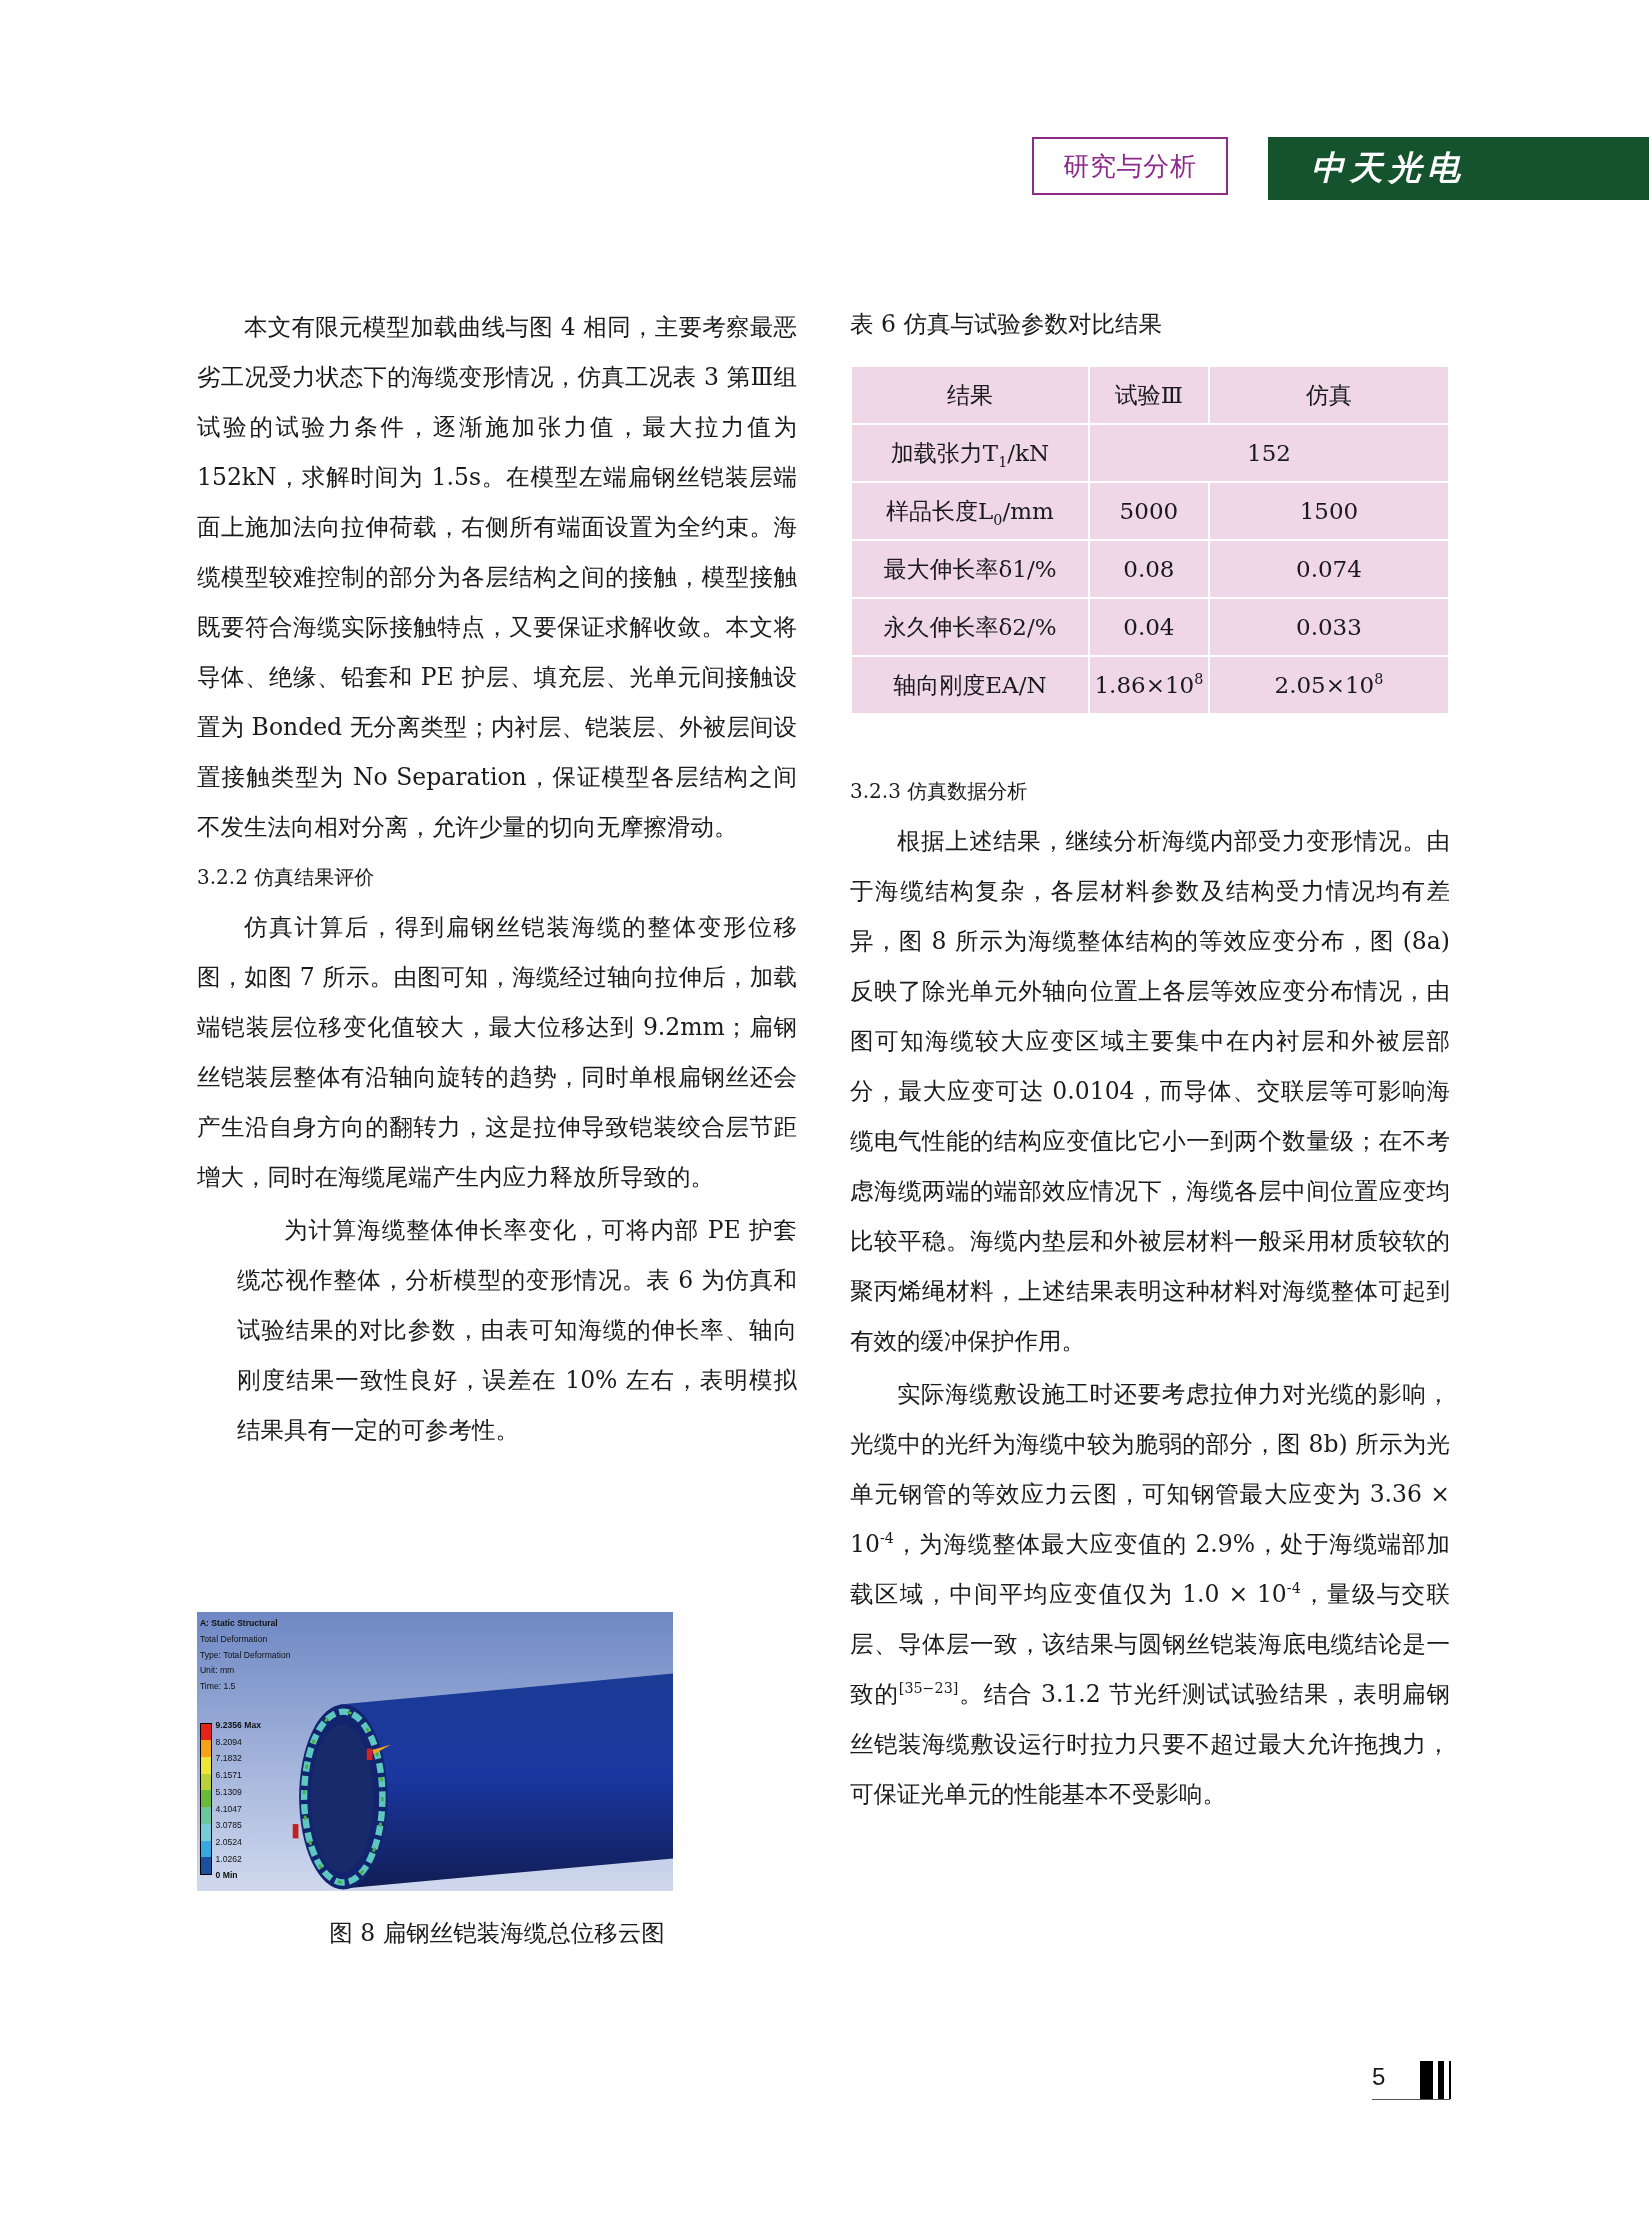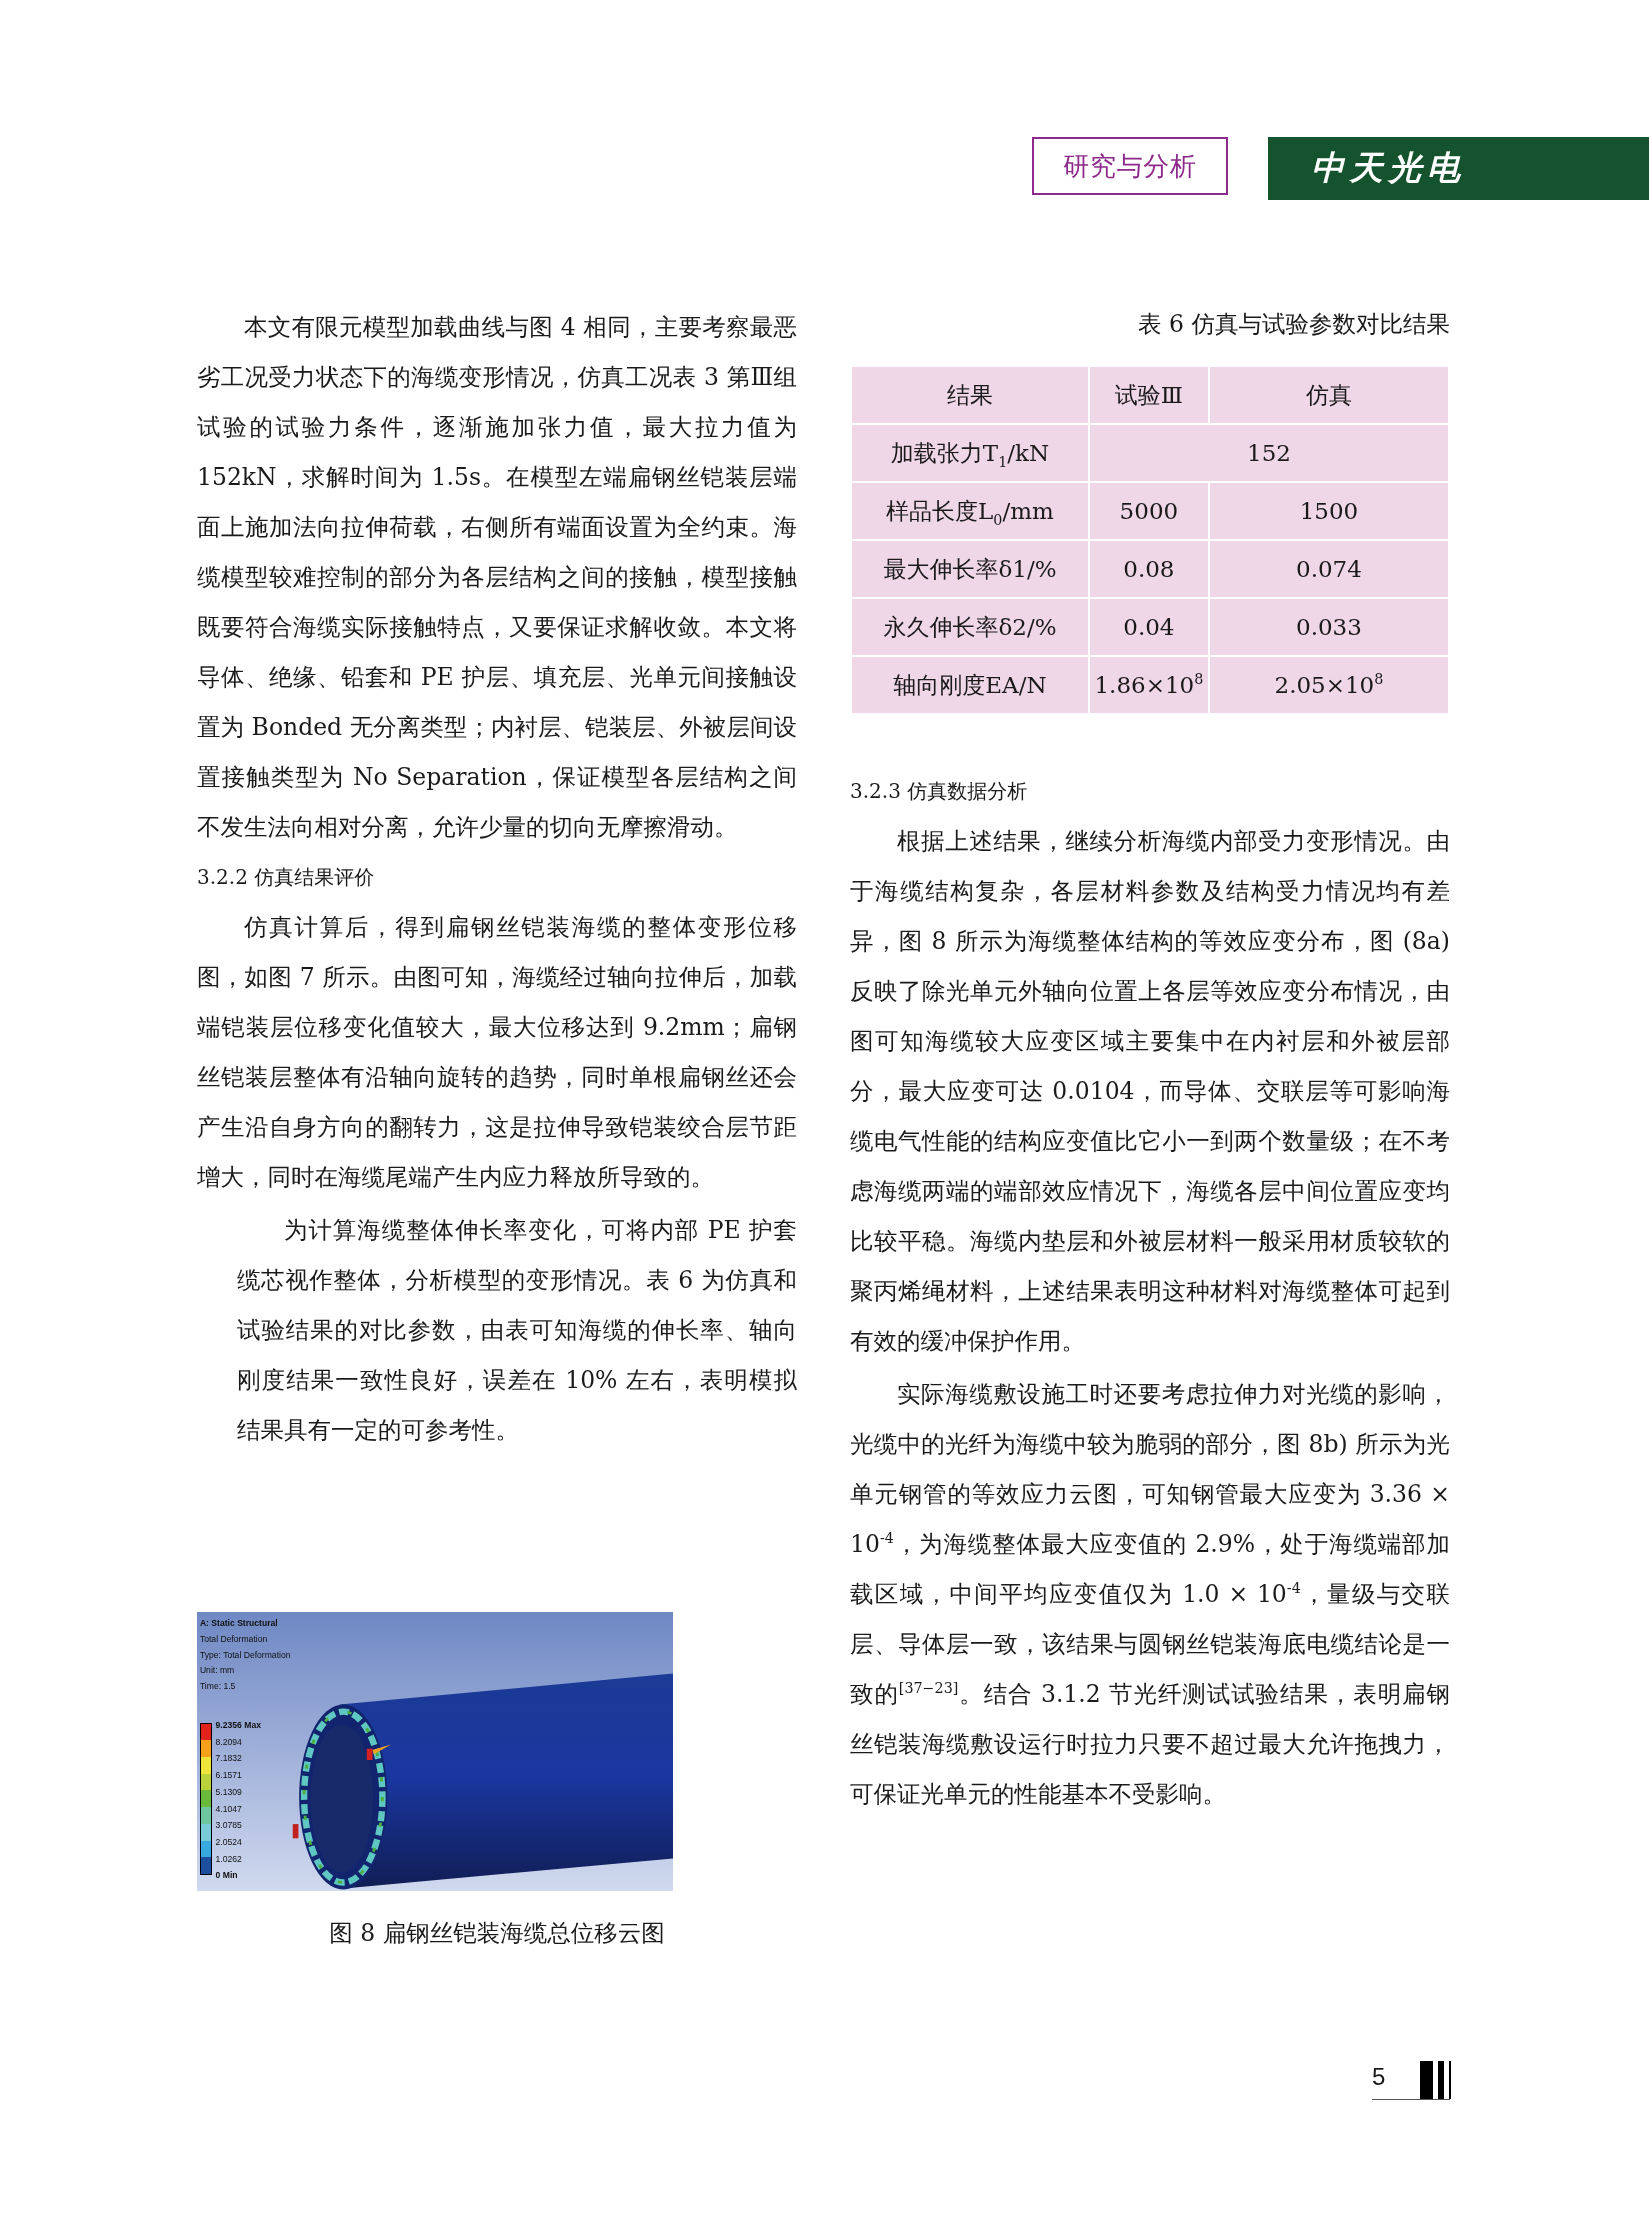--- a/index.html
+++ b/index.html
@@ -13,21 +13,21 @@
       padding-left: 43px; color: #fff; font-size: 33px; font-weight: bold; letter-spacing: 5.7px;
       font-family: "DejaVu Serif", serif; font-style: italic; }
     .col { position: absolute; top: 0; width: 600px; }
     .col.left { left: 197px; }
     .col.right { left: 850px; width: 600px; }
     .para { font-size: 23.5px; line-height: 50px; text-align: justify; margin: 0; }
     .para.indent { text-indent: 2em; }
     .sec-title { font-size: 20px; line-height: 50px; margin: 0; }
     sup { font-size: 14.3px; line-height: 0; }
     sub { font-size: 14.3px; line-height: 0; }
-    .table-caption { font-size: 23.5px; text-align: right; position: absolute; top: 308px; left: 850px; width: 600px; }
+    .table-caption { font-size: 23.5px; text-align: left; position: absolute; top: 308px; left: 850px; width: 600px; }
     table.results { position: absolute; top: 365px; left: 850px; width: 600px; border-collapse: collapse;
       background: #efd7e8; font-size: 23px; }
     table.results td { border: 2.1px solid #ffffff; text-align: center; height: 56px; padding: 0; }
     .figure { position: absolute; top: 1612px; left: 197px; width: 476px; height: 279px;
       background: linear-gradient(180deg, #6f88c4 0%, #9fb0d9 50%, #d0d9ee 100%); overflow: hidden; }
     .fig-info { position: absolute; left: 2.9px; top: 4.3px; font-family: "Liberation Sans", sans-serif;
       font-size: 8.6px; line-height: 15.7px; color: #111; }
     .fig-info .title { font-weight: bold; }
     .legend { position: absolute; left: 2.9px; top: 105px; }
     .legend .bar { position: absolute; left: 0; top: 5.7px; width: 10px; border: 0.7px solid #000; }
@@ -146,21 +146,21 @@
     <td>轴向刚度EA/N</td>
     <td><span>1.86×10</span><sup>8</sup></td>
     <td><span>2.05×10</span><sup>8</sup></td>
   </tr>
 </tbody>
   </table>
 
 <div class="col right" style="top:766px;">
   <p class="sec-title">3.2.3 仿真数据分析</p>
   <p class="para indent">根据上述结果，继续分析海缆内部受力变形情况。由于海缆结构复杂，各层材料参数及结构受力情况均有差异，图 8 所示为海缆整体结构的等效应变分布，图 (8a) 反映了除光单元外轴向位置上各层等效应变分布情况，由图可知海缆较大应变区域主要集中在内衬层和外被层部分，最大应变可达 0.0104，而导体、交联层等可影响海缆电气性能的结构应变值比它小一到两个数量级；在不考虑海缆两端的端部效应情况下，海缆各层中间位置应变均比较平稳。海缆内垫层和外被层材料一般采用材质较软的聚丙烯绳材料，上述结果表明这种材料对海缆整体可起到有效的缓冲保护作用。</p>
-  <p class="para indent" style="margin-top:2.9px;"><span>实际海缆敷设施工时还要考虑拉伸力对光缆的影响，光缆中的光纤为海缆中较为脆弱的部分，图 8b) 所示为光单元钢管的等效应力云图，可知钢管最大应变为 3.36 × 10</span><sup>-4</sup><span>，为海缆整体最大应变值的 2.9%，处于海缆端部加载区域，中间平均应变值仅为 1.0 × 10</span><sup>-4</sup><span>，量级与交联层、导体层一致，该结果与圆钢丝铠装海底电缆结论是一致的</span><sup>[37−23]</sup><span>。结合 3.1.2 节光纤测试试验结果，表明扁钢丝铠装海缆敷设运行时拉力只要不超过最大允许拖拽力，可保证光单元的性能基本不受影响。</span></p>
+  <p class="para indent" style="margin-top:2.9px;"><span>实际海缆敷设施工时还要考虑拉伸力对光缆的影响，光缆中的光纤为海缆中较为脆弱的部分，图 8b) 所示为光单元钢管的等效应力云图，可知钢管最大应变为 3.36 × 10</span><sup>-4</sup><span>，为海缆整体最大应变值的 2.9%，处于海缆端部加载区域，中间平均应变值仅为 1.0 × 10</span><sup>-4</sup><span>，量级与交联层、导体层一致，该结果与圆钢丝铠装海底电缆结论是一致的</span><sup>[35−23]</sup><span>。结合 3.1.2 节光纤测试试验结果，表明扁钢丝铠装海缆敷设运行时拉力只要不超过最大允许拖拽力，可保证光单元的性能基本不受影响。</span></p>
 </div>
 
 <div class="page-num">5</div>
 <div class="page-rule"></div>
 <div class="page-bars">
   <span style="left:0;width:13px;"></span>
   <span style="left:18px;width:6.4px;"></span>
   <span style="left:28.5px;width:2.9px;"></span>
 </div>
 

